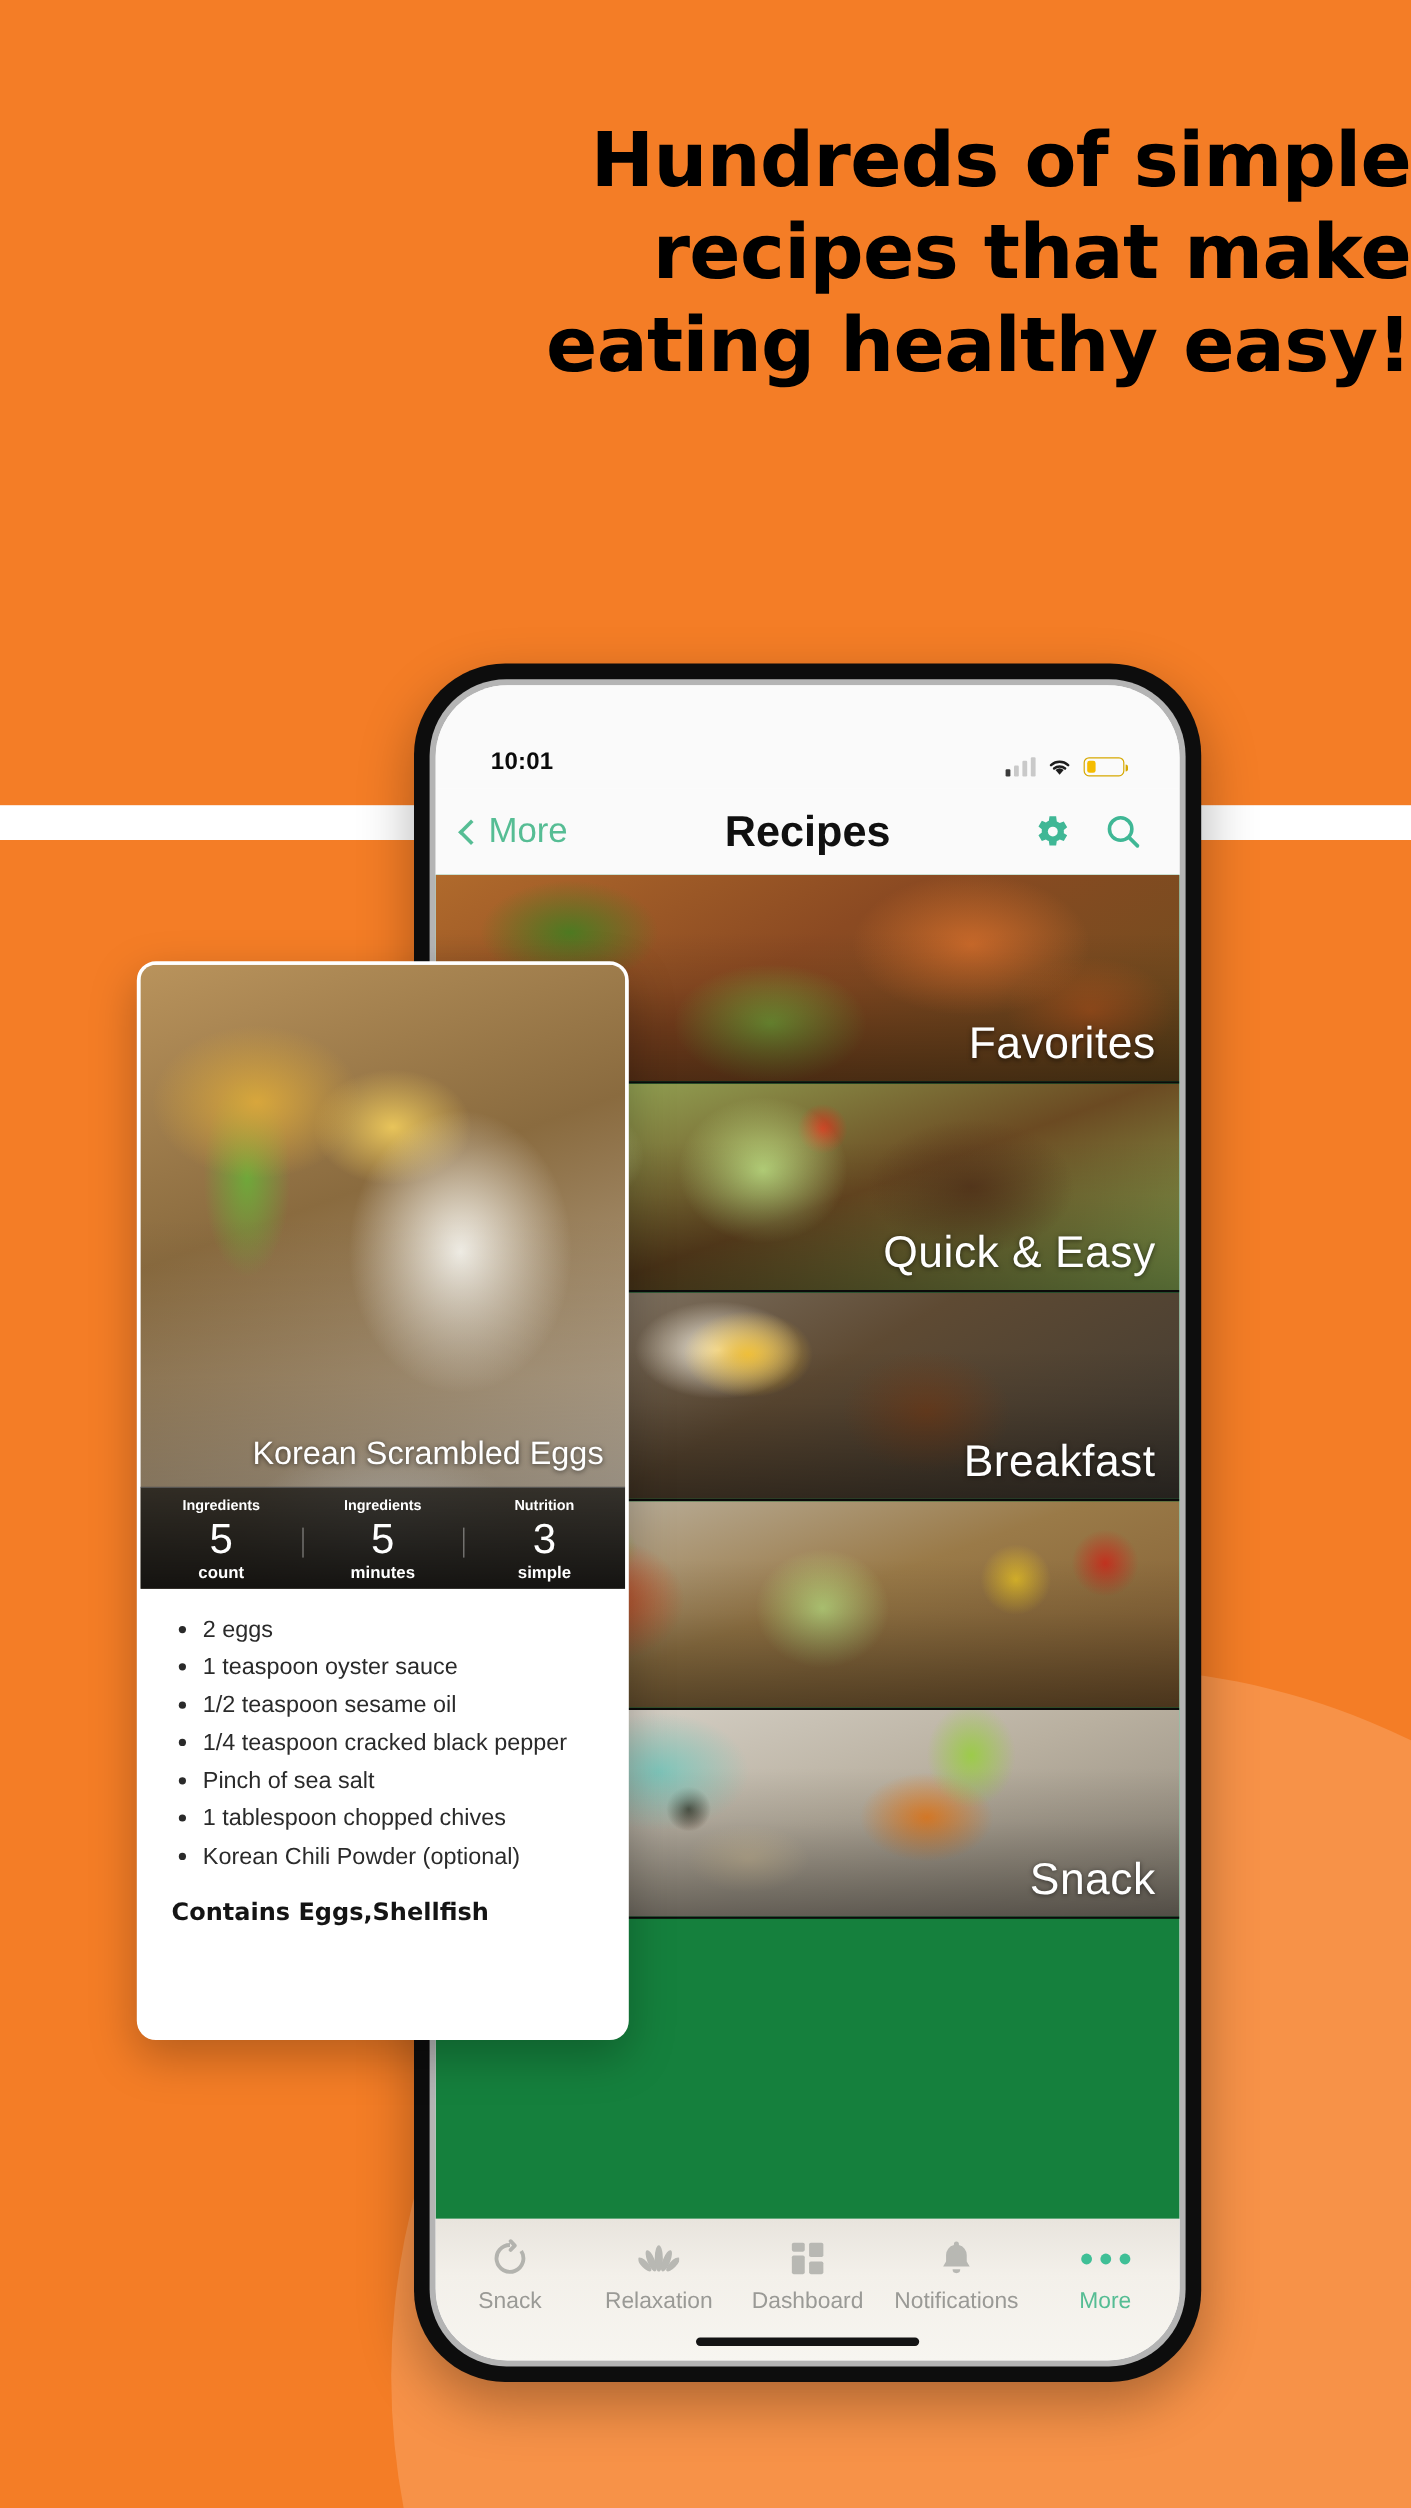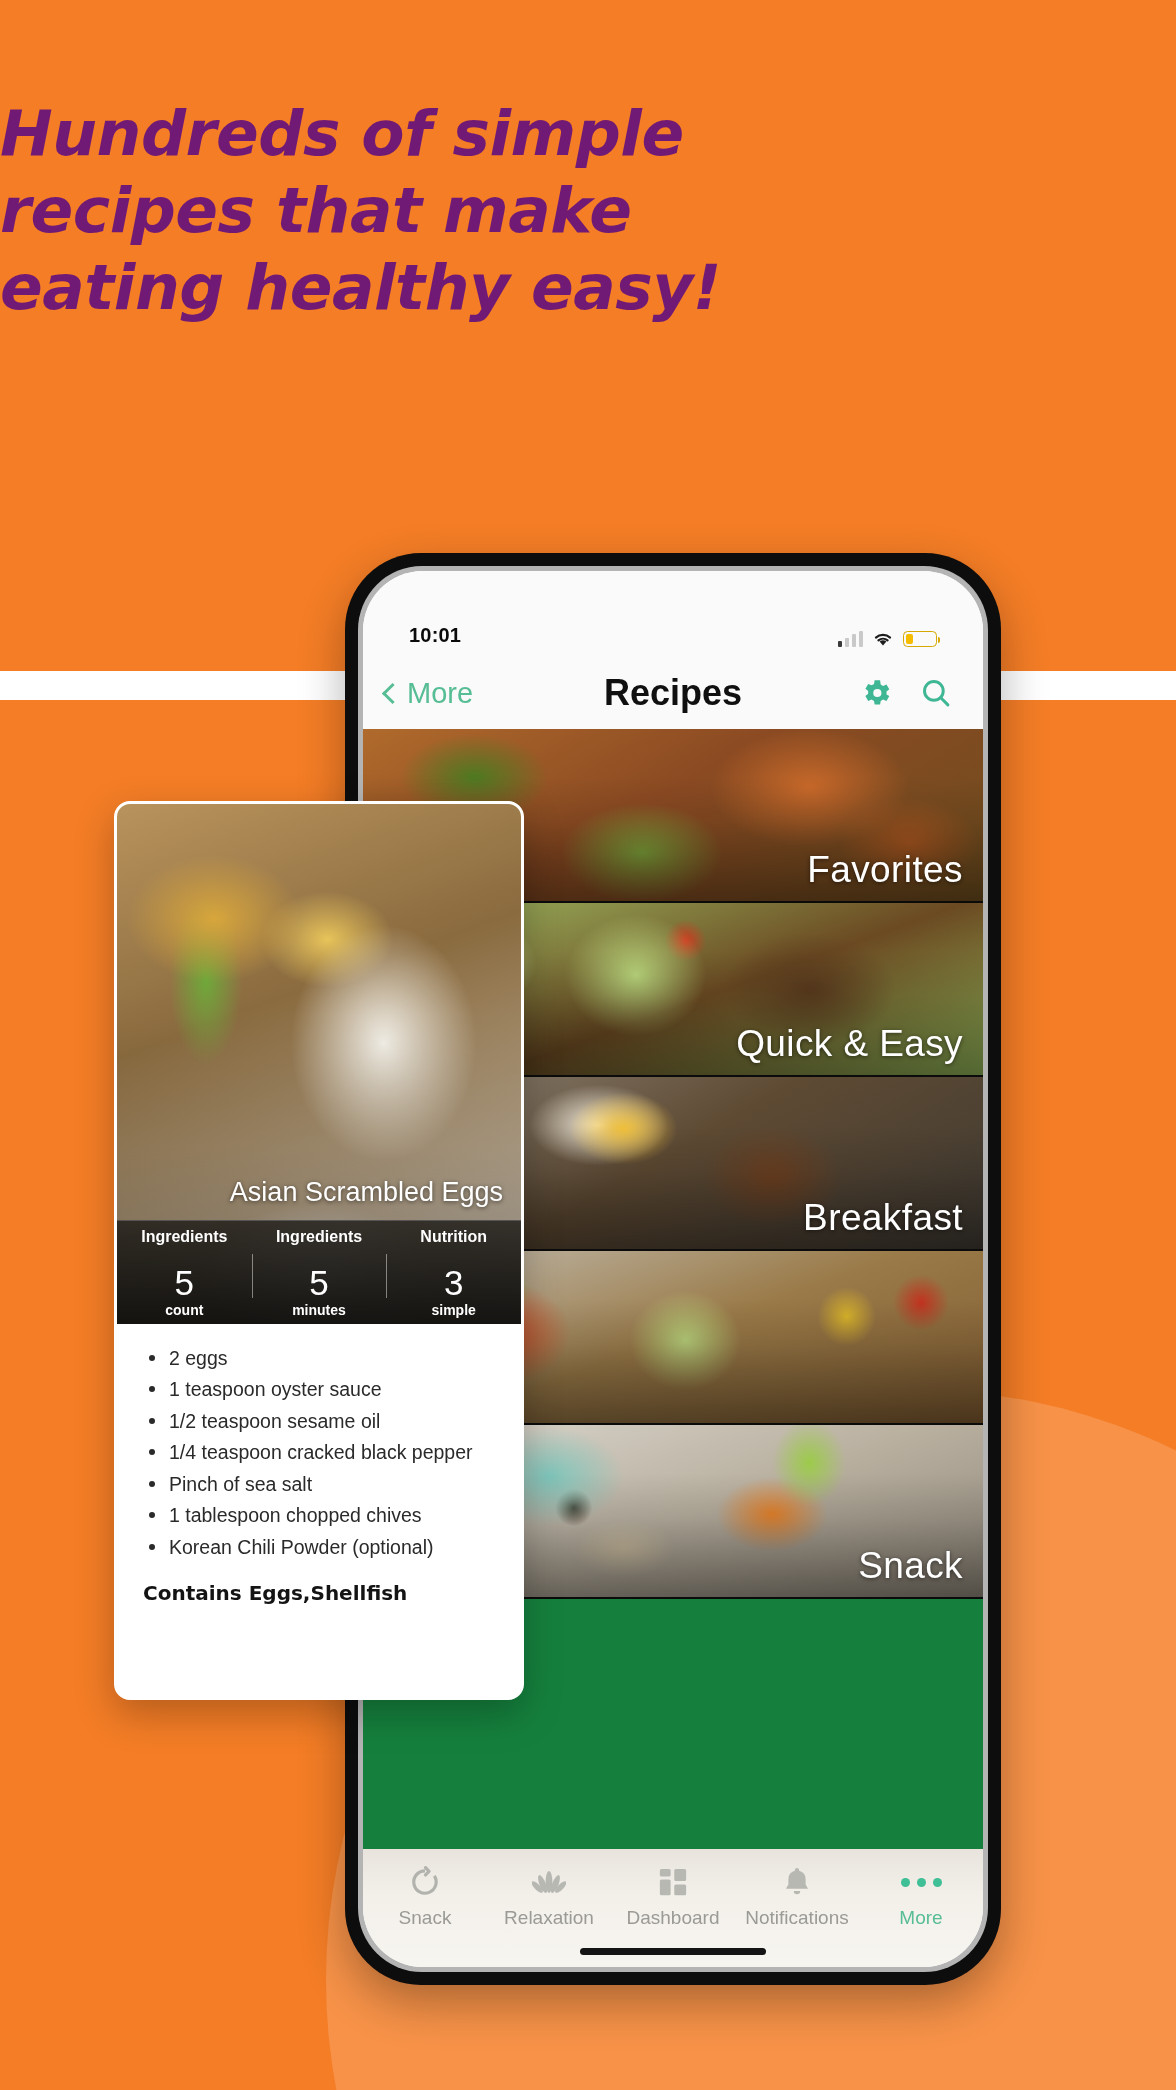--- a/index.html
+++ b/index.html
@@ -29,29 +29,28 @@
     width: 1176px; height: 29px;
     background: #FFFFFF;
     z-index: 1;
   }
 
   
   .headline {
     position: absolute;
     left: 0; top: 96px;
     width: 1176px;
-    text-align: left;
-    color: #701a75;
+    text-align: right;
+    color: #000000;
     font-family: "DejaVu Sans", sans-serif;
     font-weight: bold;
     font-size: 63px;
     line-height: 1.22;
     letter-spacing: -0.5px;
     z-index: 4;
-    font-style: italic;
   }
   .headline .hl-line { display: block; white-space: nowrap; }
 
   
   .phone {
     position: absolute;
     left: 345px; top: 553px;
     width: 656px; height: 1432px;
     border-radius: 76px;
     background: #0d0d0d;
@@ -318,21 +317,21 @@
     color: #ffffff;
     position: relative;
   }
   .rc-stat + .rc-stat::before {
     content: "";
     position: absolute;
     left: 0; top: 26px; bottom: 20px;
     width: 1px;
     background: rgba(255,255,255,0.45);
   }
-  .rc-stat .st-head { font-size: 16px; font-weight: bold; margin-bottom: 18px; }
+  .rc-stat .st-head { font-size: 12px; font-weight: bold; margin-bottom: 3px; }
   .rc-stat .st-val { font-size: 35px; font-weight: 300; line-height: 1.08; }
   .rc-stat .st-unit { font-size: 14px; font-weight: bold; }
   .rc-body { padding: 20px 26px 0 26px; }
   .rc-body ul { list-style: none; }
   .rc-body li {
     position: relative;
     padding-left: 26px;
     font-size: 19.5px;
     color: #2a2a2a;
     line-height: 1.46;
@@ -489,21 +488,21 @@
         </div>
         <div class="home-ind"></div>
       </div>
 
     </div>
   </div>
 </div>
 
 <div class="recipe-card">
   <div class="rc-photo">
-    <div class="rc-title">Asian Scrambled Eggs</div>
+    <div class="rc-title">Korean Scrambled Eggs</div>
     <div class="rc-stats">
       <div class="rc-stat">
         <div class="st-head">Ingredients</div>
         <div class="st-val">5</div>
         <div class="st-unit">count</div>
       </div>
       <div class="rc-stat">
         <div class="st-head">Ingredients</div>
         <div class="st-val">5</div>
         <div class="st-unit">minutes</div>

